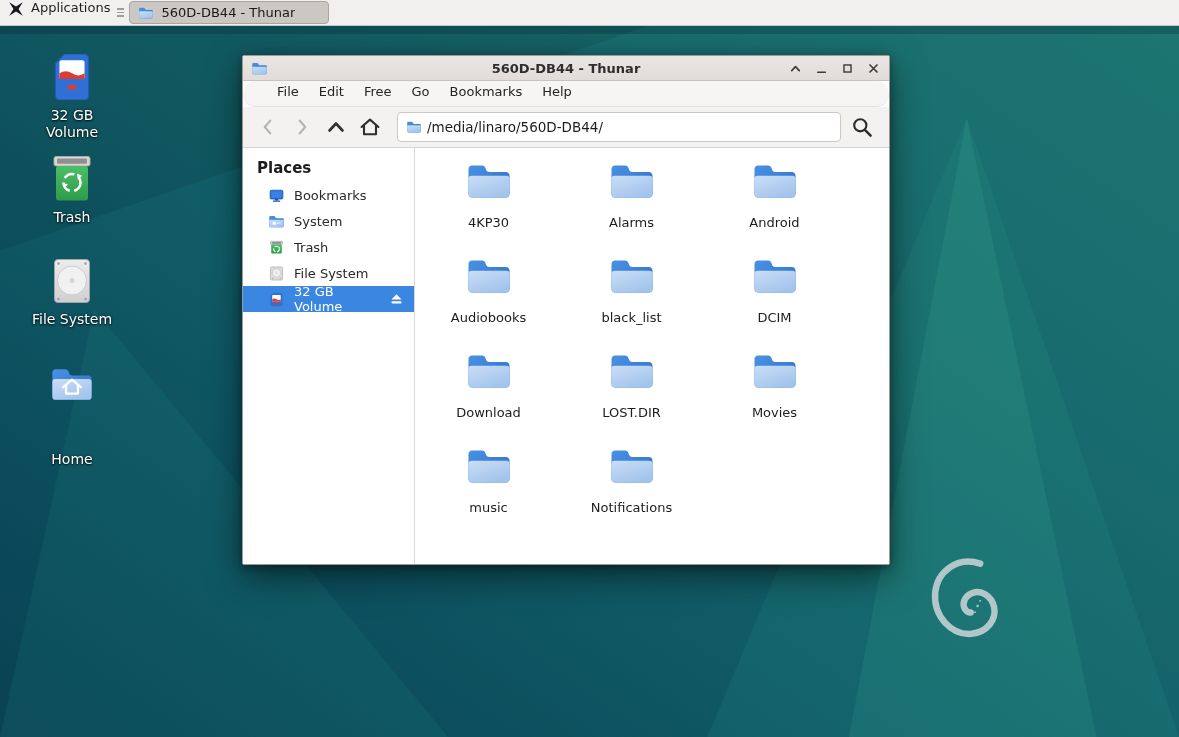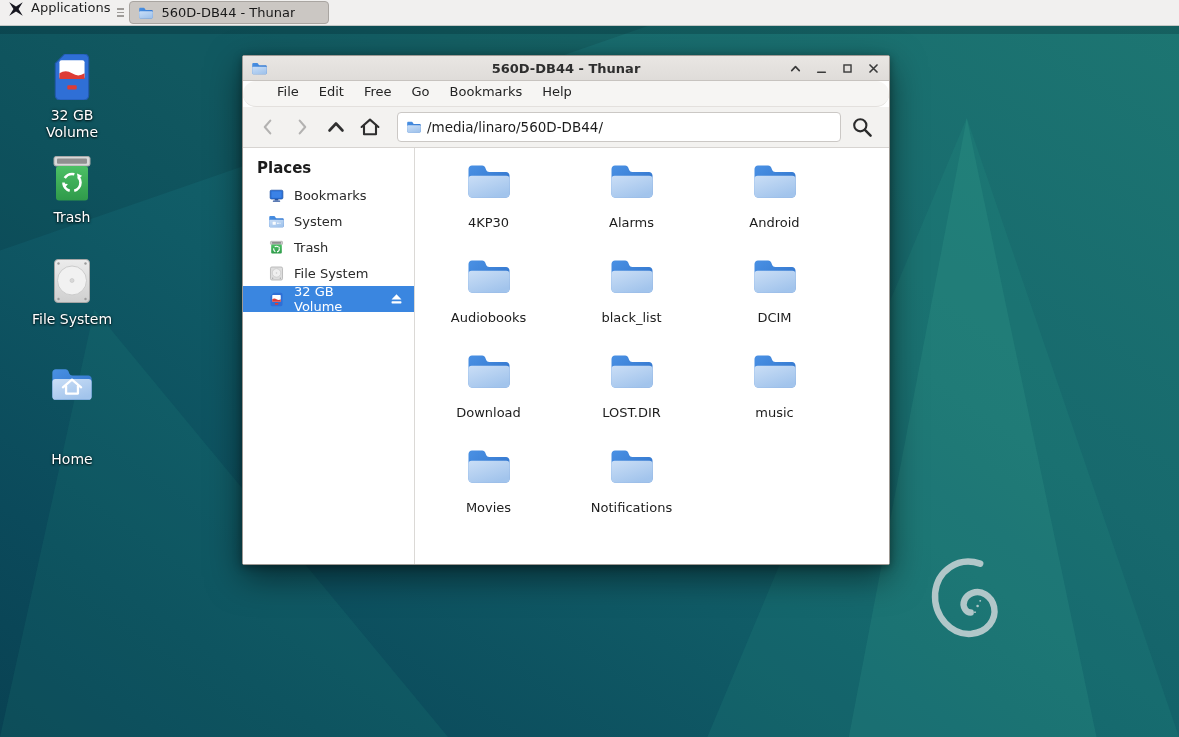--- a/index.html
+++ b/index.html
@@ -479,34 +479,34 @@
               <svg class="folder" viewBox="0 0 48 48">
                 <use href="#sym-folder"></use>
               </svg>
               <span class="fname">LOST.DIR</span>
             </div>
 
             <div class="file-cell">
               <svg class="folder" viewBox="0 0 48 48">
                 <use href="#sym-folder"></use>
               </svg>
+              <span class="fname">Movies</span>
+            </div>
+
+            <div class="file-cell">
+              <svg class="folder" viewBox="0 0 48 48">
+                <use href="#sym-folder"></use>
+              </svg>
               <span class="fname">music</span>
             </div>
 
             <div class="file-cell">
               <svg class="folder" viewBox="0 0 48 48">
                 <use href="#sym-folder"></use>
               </svg>
-              <span class="fname">Movies</span>
-            </div>
-
-            <div class="file-cell">
-              <svg class="folder" viewBox="0 0 48 48">
-                <use href="#sym-folder"></use>
-              </svg>
               <span class="fname">Notifications</span>
             </div>
           </div>
       </div>
 
     </div>
 
 
   </div>
 

